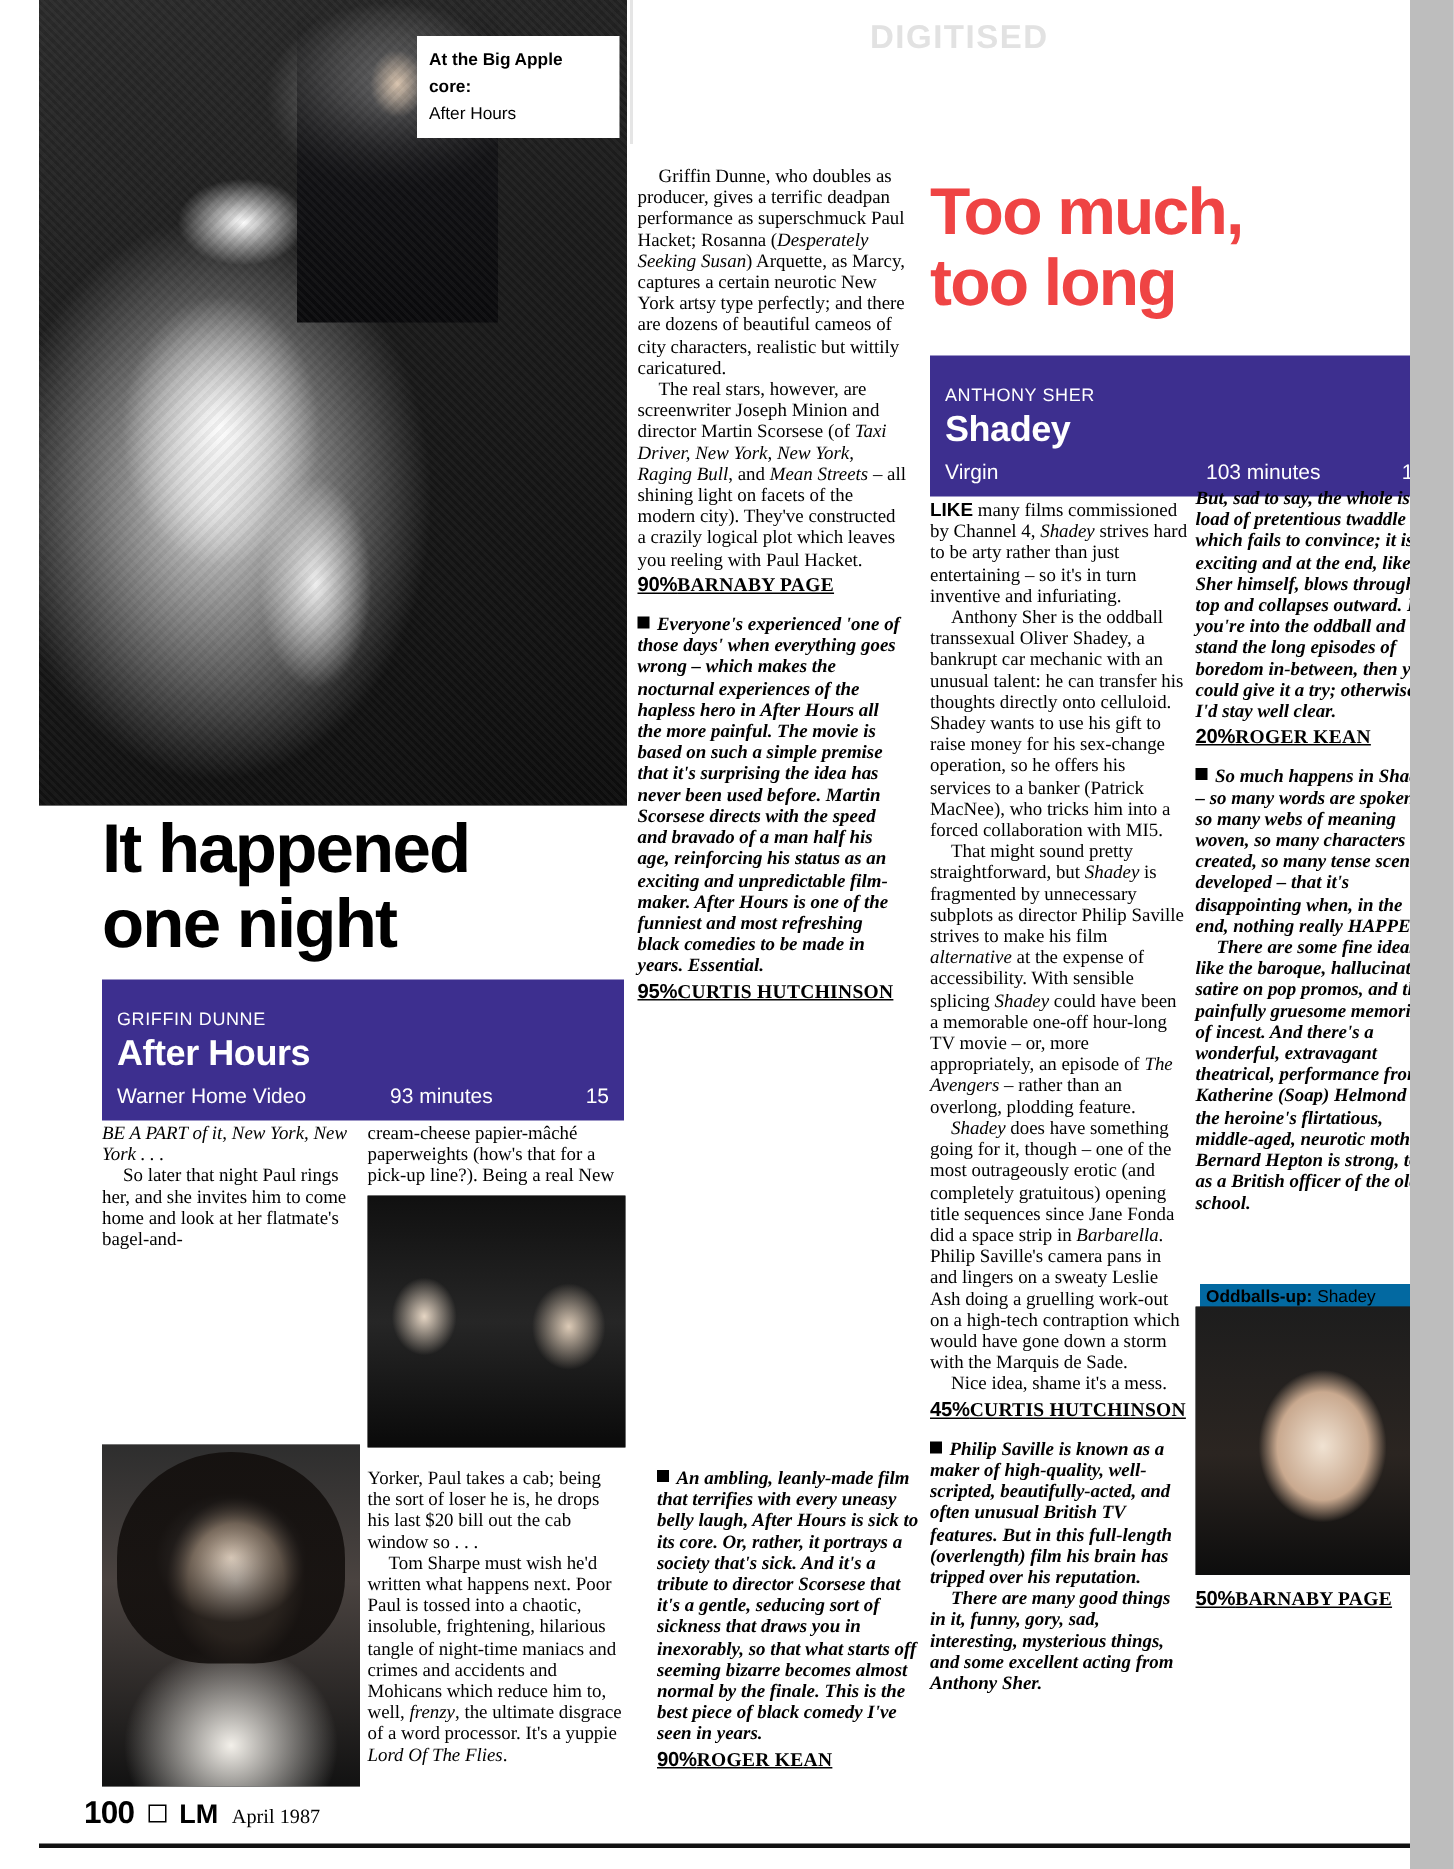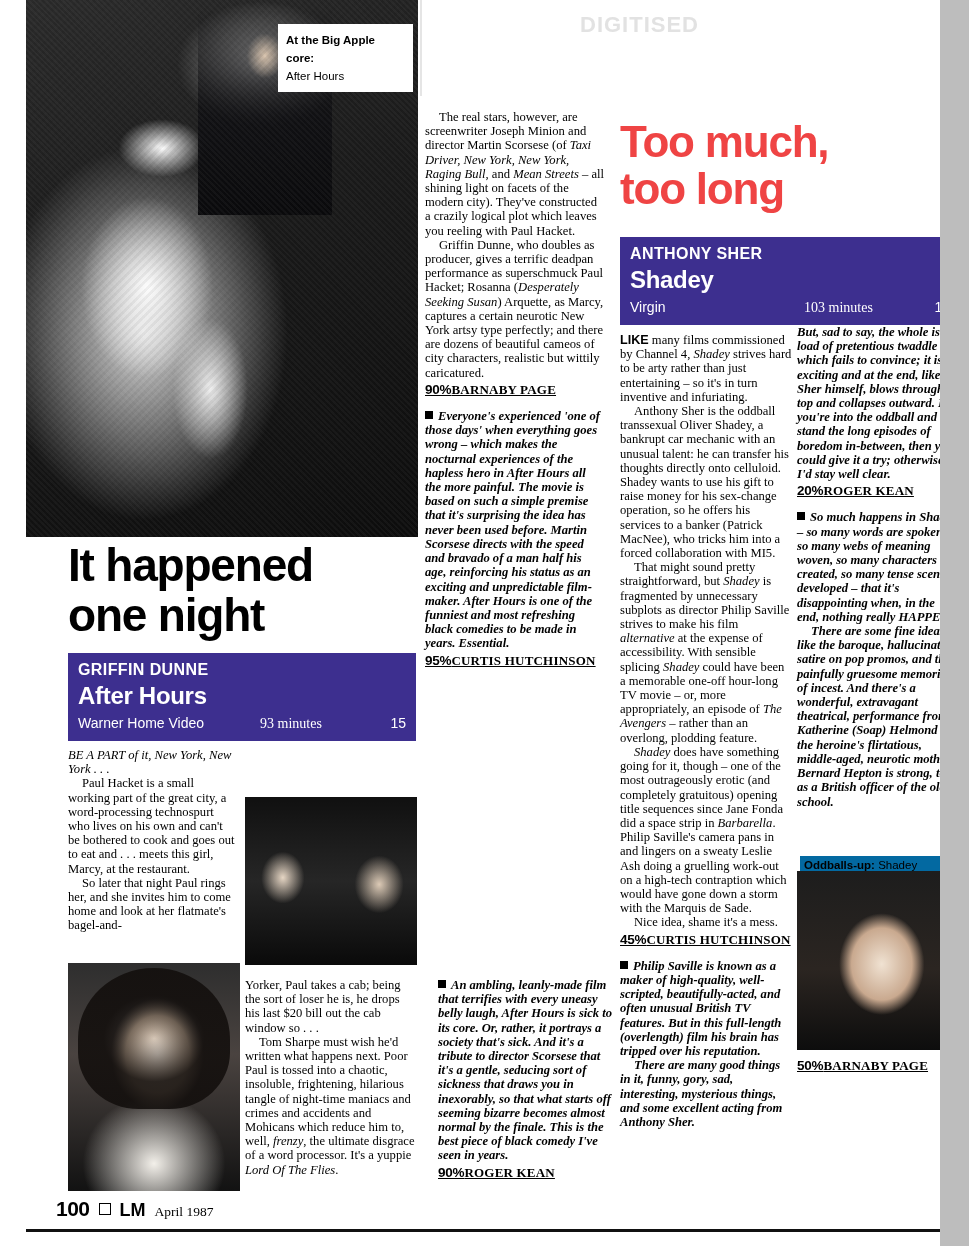--- a/index.html
+++ b/index.html
@@ -75,30 +75,30 @@
     font-family:"Liberation Sans",sans-serif;font-weight:bold;
     font-size:44px;line-height:47px;letter-spacing:-1.2px;color:#ef4444;
   }
 
   
   .panel{
     position:absolute;background:#3d2f8f;color:#fff;
     font-family:"Liberation Sans",sans-serif;
   }
   .panel .pname{
-    font-weight:bold;font-size:16px;letter-spacing:.4px;padding:8px 10px 0 10px;
+    font-weight:normal;font-size:12px;letter-spacing:.4px;padding:8px 10px 0 10px;margin-top:11px;
   }
   .panel .ptitle{
     font-weight:bold;font-size:24px;padding:3px 10px 0 10px;letter-spacing:-.3px;
   }
   .panel .prow{
     display:flex;align-items:baseline;padding:5px 10px 9px 10px;font-size:14px;
   }
   .panel .prow .dist{flex:1;}
-  .panel .prow .mins{width:120px;text-align:left;font-family:Liberation Serif, serif;}
+  .panel .prow .mins{width:120px;text-align:left;}
   .panel .prow .cert{width:26px;text-align:right;}
 
   .panel-left{left:68px;top:653px;width:348px;}
   .panel-right{left:620px;top:237px;width:340px;}
 
   
   .col{position:absolute;font-size:12.6px;line-height:14.2px;text-align:left;}
   .col p{margin:0;text-indent:14px;}
   .col p.first{text-indent:0;}
   .col .ital{font-style:italic;}
@@ -218,50 +218,52 @@
     <div class="ptitle">After Hours</div>
     <div class="prow">
       <span class="dist">Warner Home Video</span>
       <span class="mins">93 minutes</span>
       <span class="cert">15</span>
     </div>
   </div>
 
   <div class="col" style="left:68px;top:748px;width:168px;">
     <p class="first"><span class="ital">BE A PART of it, New York, New York . . .</span></p>
-    <p>Paul Hacket is a small working part of the great city, a word-processing technospurt who lives on his own and can't be bothered to cook and goes out to eat and . . . meets this girl, Marcy, at the restaurant.</p>
     <p>So later that night Paul rings her, and she invites him to come home and look at her flatmate's bagel-and-</p>
   </div>
 
   <div class="photo ph-girl">
     <div class="g1"></div>
     <div class="hair"></div>
   </div>
 
+  <div class="col" style="left:245px;top:748px;width:172px;">
+    <p class="first">cream-cheese papier-mâché paperweights (how's that for a pick-up line?). Being a real New</p>
+  </div>
 
   <div class="photo ph-couple">
     <div class="c1"></div>
   </div>
 
   <div class="col" style="left:245px;top:978px;width:172px;">
     <p class="first">Yorker, Paul takes a cab; being the sort of loser he is, he drops his last $20 bill out the cab window so . . .</p>
     <p>Tom Sharpe must wish he'd written what happens next. Poor Paul is tossed into a chaotic, insoluble, frightening, hilarious tangle of night-time maniacs and crimes and accidents and Mohicans which reduce him to, well, <span class="ital">frenzy</span>, the ultimate disgrace of a word processor. It's a yuppie <span class="ital">Lord Of The Flies</span>.</p>
   </div>
 
   <div class="col" style="left:438px;top:978px;width:180px;">
     <p class="first comment"><span class="sq"></span><span></span><span>An ambling, leanly-made film that terrifies with every uneasy belly laugh, After Hours is sick to its core. Or, rather, it portrays a society that's sick. And it's a tribute to director Scorsese that it's a gentle, seducing sort of sickness that draws you in inexorably, so that what starts off seeming bizarre becomes almost normal by the finale. This is the best piece of black comedy I've seen in years.</span></p>
     <div class="score-line">
       <span class="pct">90%</span>
       <span class="who">ROGER KEAN</span>
     </div>
   </div>
 
   <div class="col" style="left:425px;top:110px;width:180px;">
+    <p>Griffin Dunne, who doubles as producer, gives a terrific deadpan performance as superschmuck Paul Hacket; Rosanna (<span class="ital">Desperately Seeking Susan</span>) Arquette, as Marcy, captures a certain neurotic New York artsy type perfectly; and there are dozens of beautiful cameos of city characters, realistic but wittily caricatured.</p>
     <p>The real stars, however, are screenwriter Joseph Minion and director Martin Scorsese (of <span class="ital">Taxi Driver, New York, New York, Raging Bull</span>, and <span class="ital">Mean Streets</span> – all shining light on facets of the modern city). They've constructed a crazily logical plot which leaves you reeling with Paul Hacket.</p>
-    <p>Griffin Dunne, who doubles as producer, gives a terrific deadpan performance as superschmuck Paul Hacket; Rosanna (<span class="ital">Desperately Seeking Susan</span>) Arquette, as Marcy, captures a certain neurotic New York artsy type perfectly; and there are dozens of beautiful cameos of city characters, realistic but wittily caricatured.</p>
     <div class="score-line">
       <span class="pct">90%</span>
       <span class="who">BARNABY PAGE</span>
     </div>
     <p class="first comment" style="margin-top:12px;"><span class="sq"></span><span>Everyone's experienced 'one of those days' when everything goes wrong – which makes the nocturnal experiences of the hapless hero in After Hours all the more painful. The movie is based on such a simple premise that it's surprising the idea has never been used before. Martin Scorsese directs with the speed and bravado of a man half his age, reinforcing his status as an exciting and unpredictable film-maker. After Hours is one of the funniest and most refreshing black comedies to be made in years. Essential.</span></p>
     <div class="score-line">
       <span class="pct">95%</span>
       <span class="who">CURTIS HUTCHINSON</span>
     </div>
   </div>

